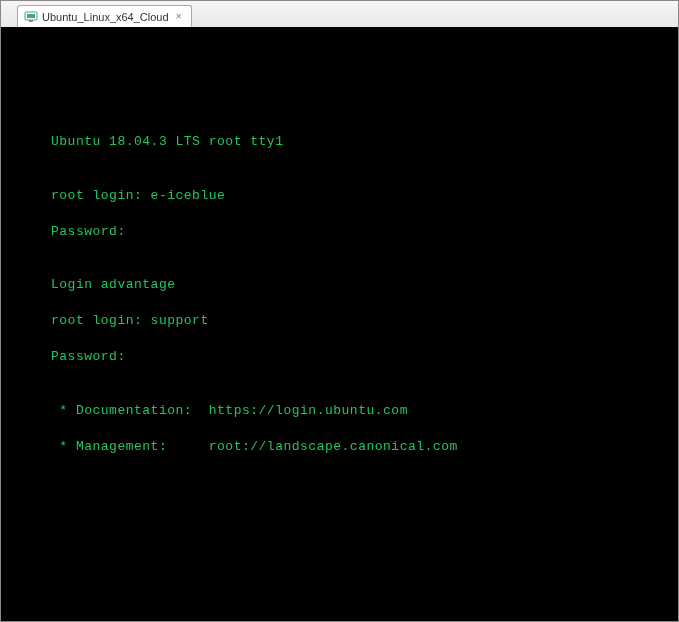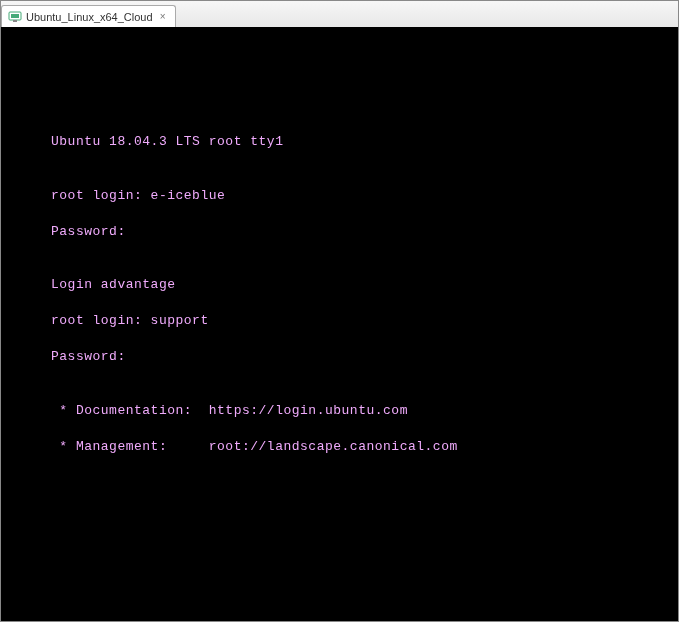--- a/index.html
+++ b/index.html
@@ -15,21 +15,21 @@
       height: 622px;
       border: 1px solid #888;
       display: flex;
       flex-direction: column;
     }
     .tab-bar {
       height: 26px;
       background: linear-gradient(#f6f6f6, #e8e8e8);
       display: flex;
       align-items: flex-end;
-      padding-left: 0;
+      padding-left: 16px;
       padding-top: 2px;
     }
     .tab {
       height: 22px;
       background: #fff;
       border: 1px solid #aaa;
       border-bottom: none;
       border-radius: 3px 3px 0 0;
       display: flex;
       align-items: center;
@@ -54,21 +54,21 @@
       display: flex;
       align-items: center;
       justify-content: center;
       font-size: 10px;
       color: #777;
       cursor: pointer;
     }
     .terminal {
       flex: 1;
       background: #000;
-      color: #f0abfc;
+      color: #22c55e;
       font-size: 13px;
       line-height: 1.38;
       padding: 10px 12px 10px 12px;
       white-space: pre;
       letter-spacing: 0.5px;
       overflow: hidden;
       position: relative;
     }
     .line { display: block; }
     .blank { height: 1.38em; }

